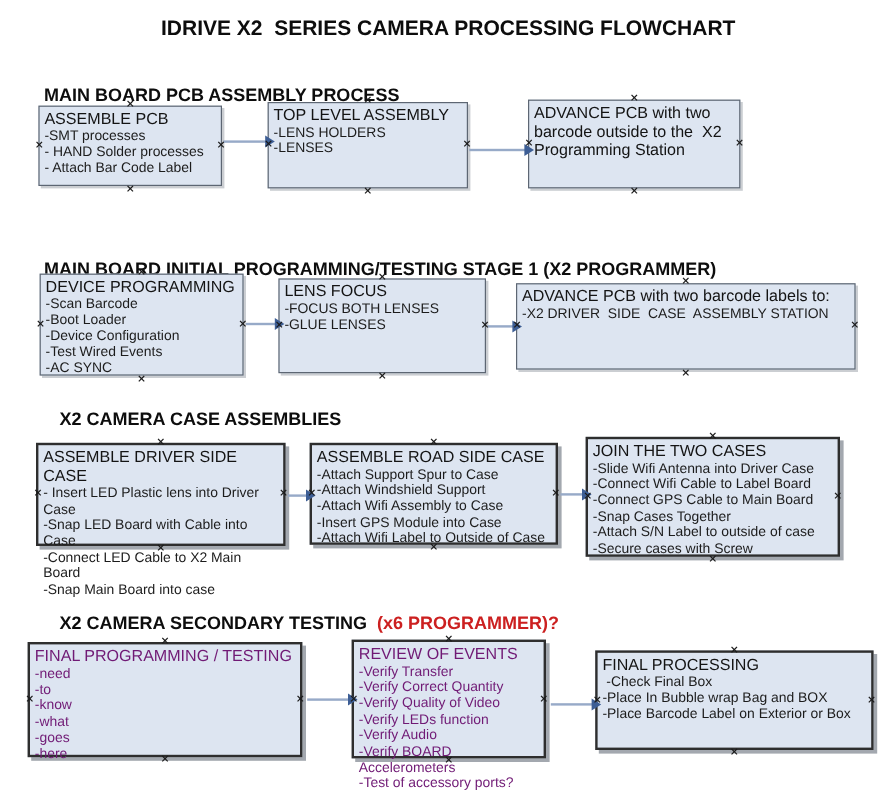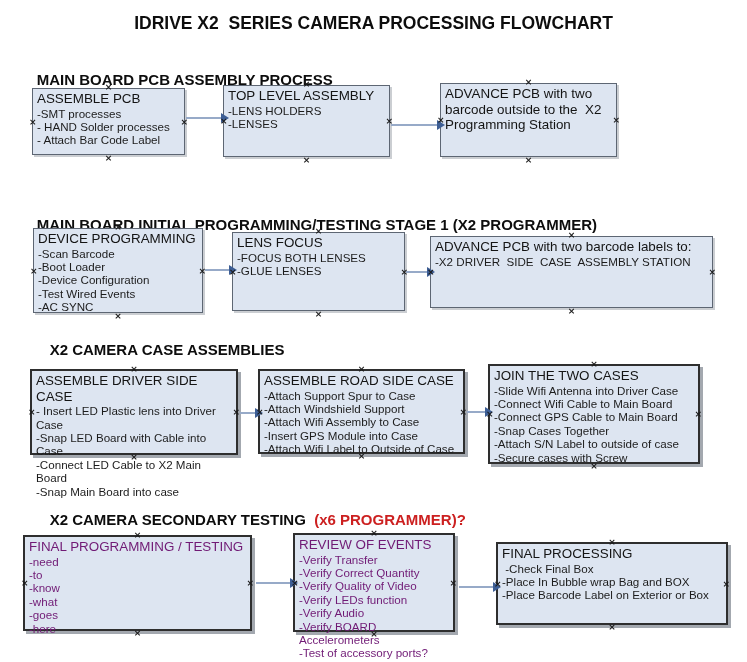--- a/index.html
+++ b/index.html
@@ -144,21 +144,21 @@
     <div class="bi">-Attach Wifi Label to Outside of Case</div>
   </div>
 
   <div class="box b34" style="left:488px;top:364px;width:212px;height:100px;">
     <span class="xm xt">×</span>
     <span class="xm xb">×</span>
     <span class="xm xl">×</span>
     <span class="xm xr">×</span>
     <div class="bt">JOIN THE TWO CASES</div>
     <div class="bi">-Slide Wifi Antenna into Driver Case</div>
-    <div class="bi">-Connect Wifi Cable to Main Board</div>
+    <div class="bi">-Connect Wifi Cable to Label Board</div>
     <div class="bi">-Connect GPS Cable to Main Board</div>
     <div class="bi">-Snap Cases Together</div>
     <div class="bi">-Attach S/N Label to outside of case</div>
     <div class="bi">-Secure cases with Screw</div>
   </div>
 
   <div class="arrow" style="left:240px;top:412px;width:16px;">
       <i class="head"></i>
     </div>
   <div class="arrow" style="left:467px;top:411px;width:19px;">

